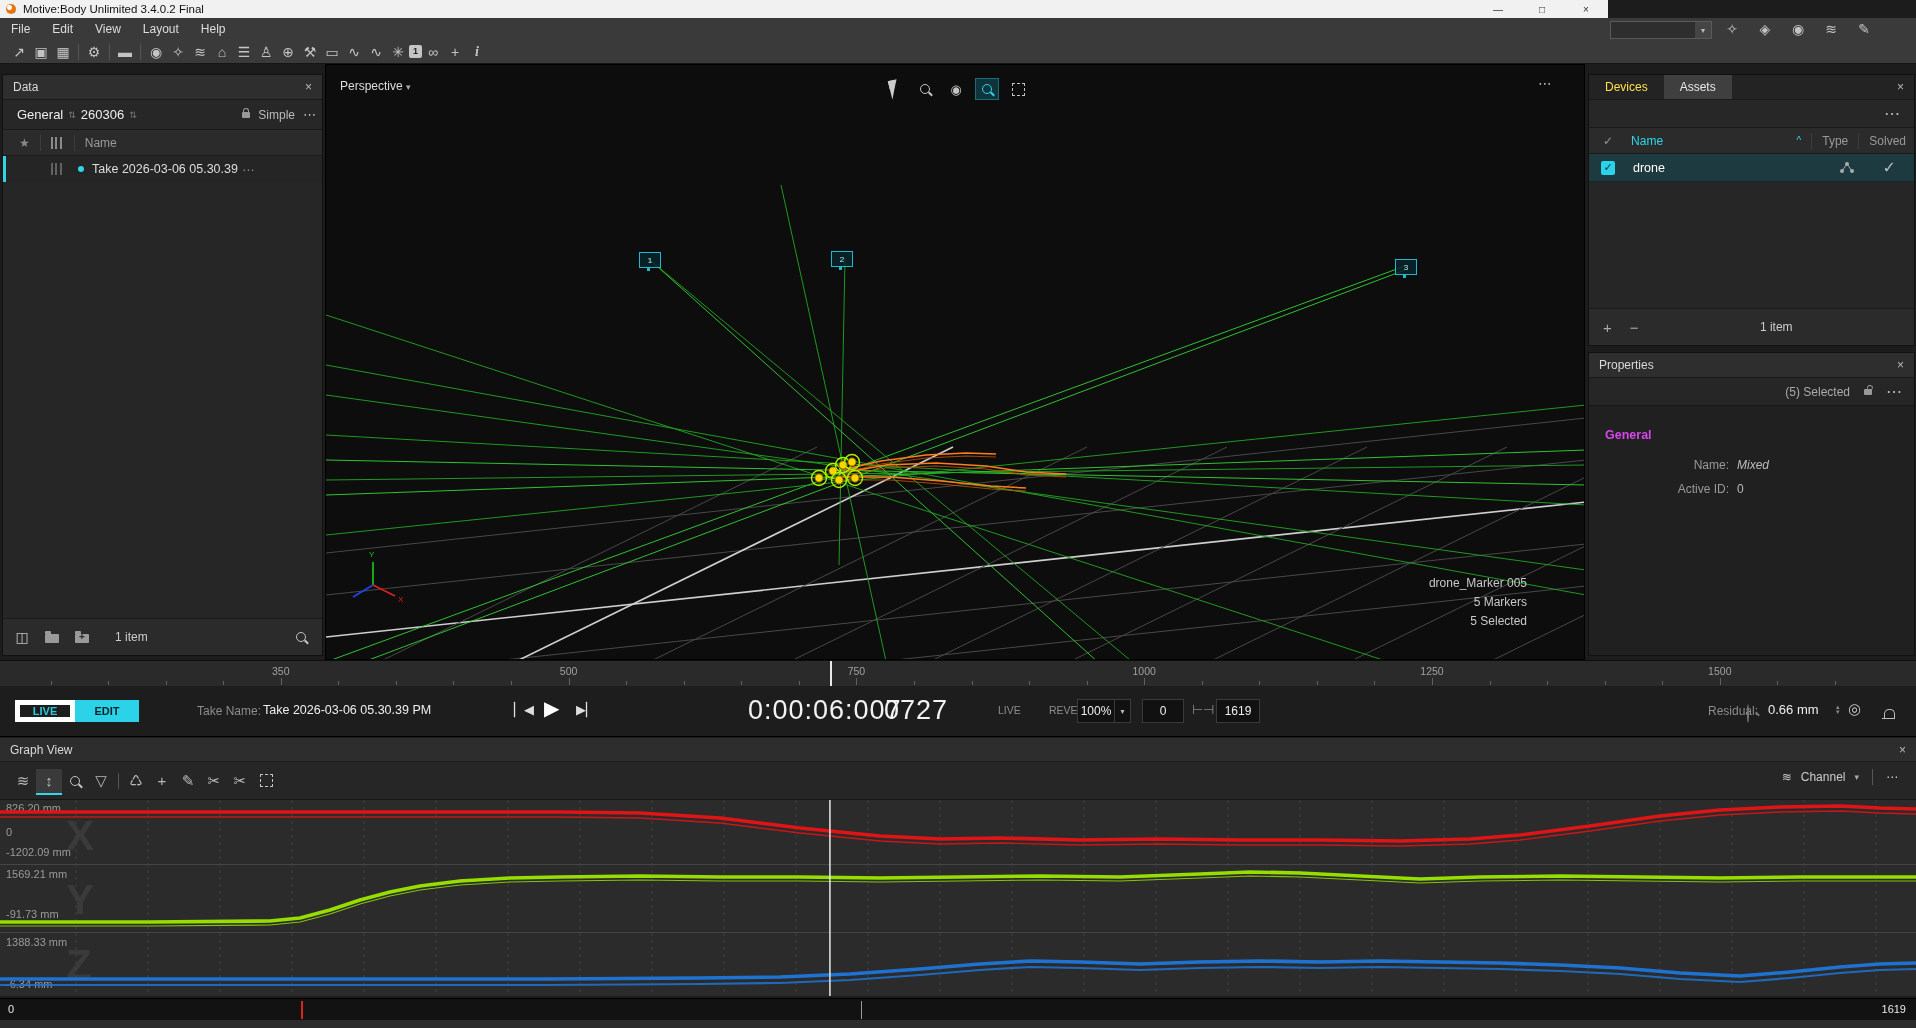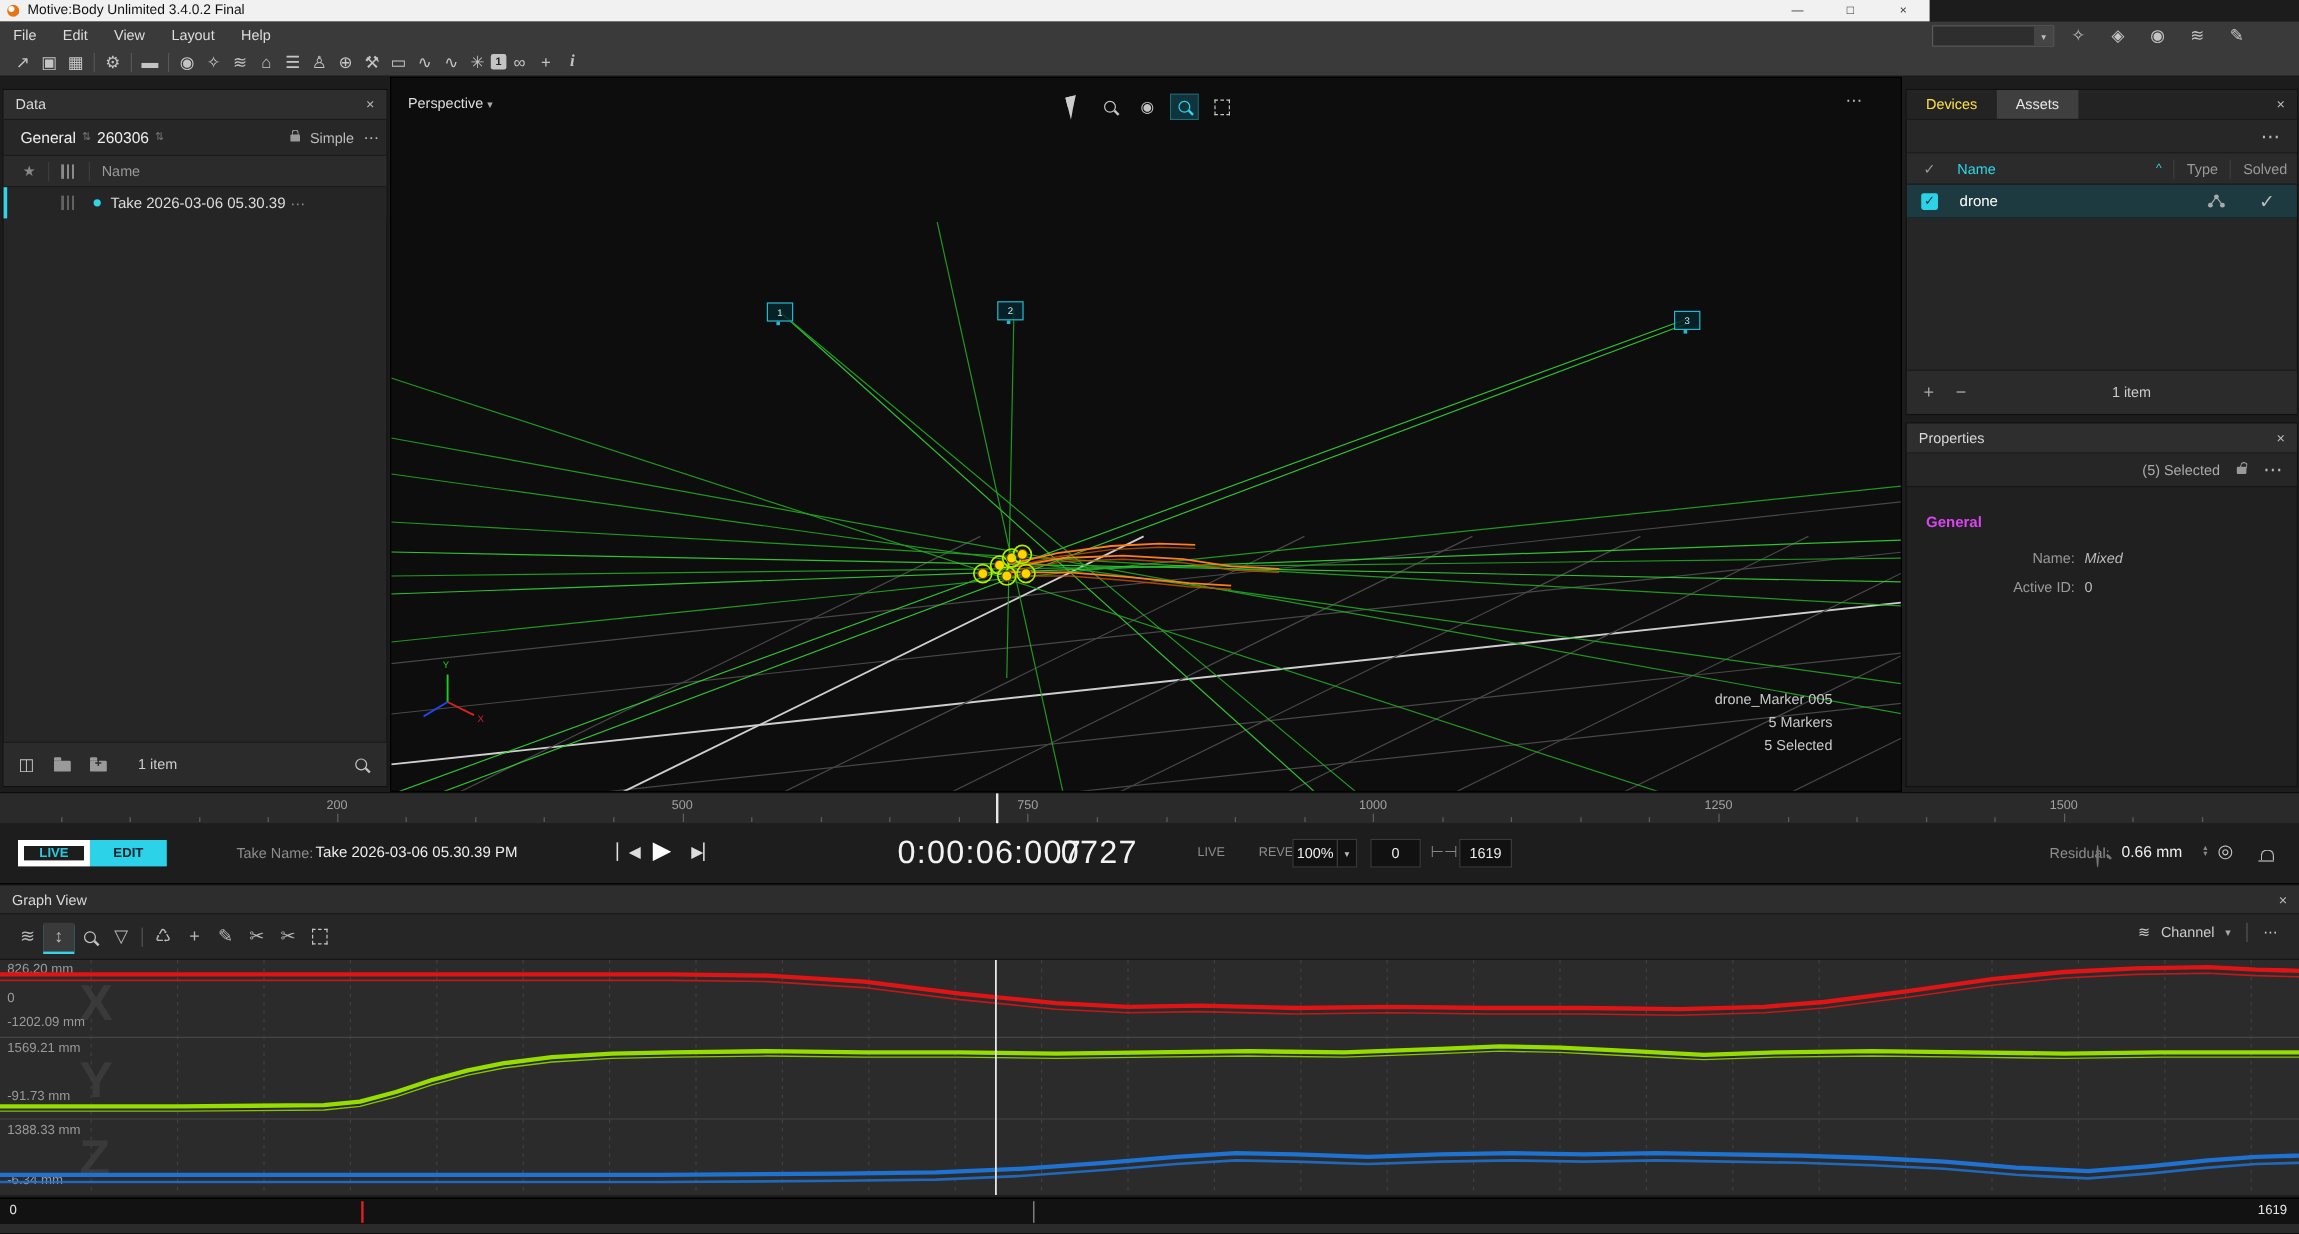--- a/index.html
+++ b/index.html
@@ -383,21 +383,21 @@
       <span class="tick" style="left: 1316.88px; height: 4px;"></span>
       <span class="tick" style="left: 1374.44px; height: 4px;"></span>
       <span class="tick" style="left: 1432px; height: 7px;"></span>
       <span class="tick" style="left: 1489.56px; height: 4px;"></span>
       <span class="tick" style="left: 1547.12px; height: 4px;"></span>
       <span class="tick" style="left: 1604.68px; height: 4px;"></span>
       <span class="tick" style="left: 1662.24px; height: 4px;"></span>
       <span class="tick" style="left: 1719.8px; height: 7px;"></span>
       <span class="tick" style="left: 1777.36px; height: 4px;"></span>
       <span class="tick" style="left: 1834.92px; height: 4px;"></span>
-      <span class="tick-label" style="left: 280.8px;">200</span>
+      <span class="tick-label" style="left: 280.8px;">350</span>
       <span class="tick-label" style="left: 568.6px;">500</span>
       <span class="tick-label" style="left: 856.4px;">750</span>
       <span class="tick-label" style="left: 1144.2px;">1000</span>
       <span class="tick-label" style="left: 1432px;">1250</span>
       <span class="tick-label" style="left: 1719.8px;">1500</span>
       <span class="playhead" style="left: 829.922px;"></span>
     </div>
 
   <div class="transport">
     <span class="btn-live">LIVE</span>

